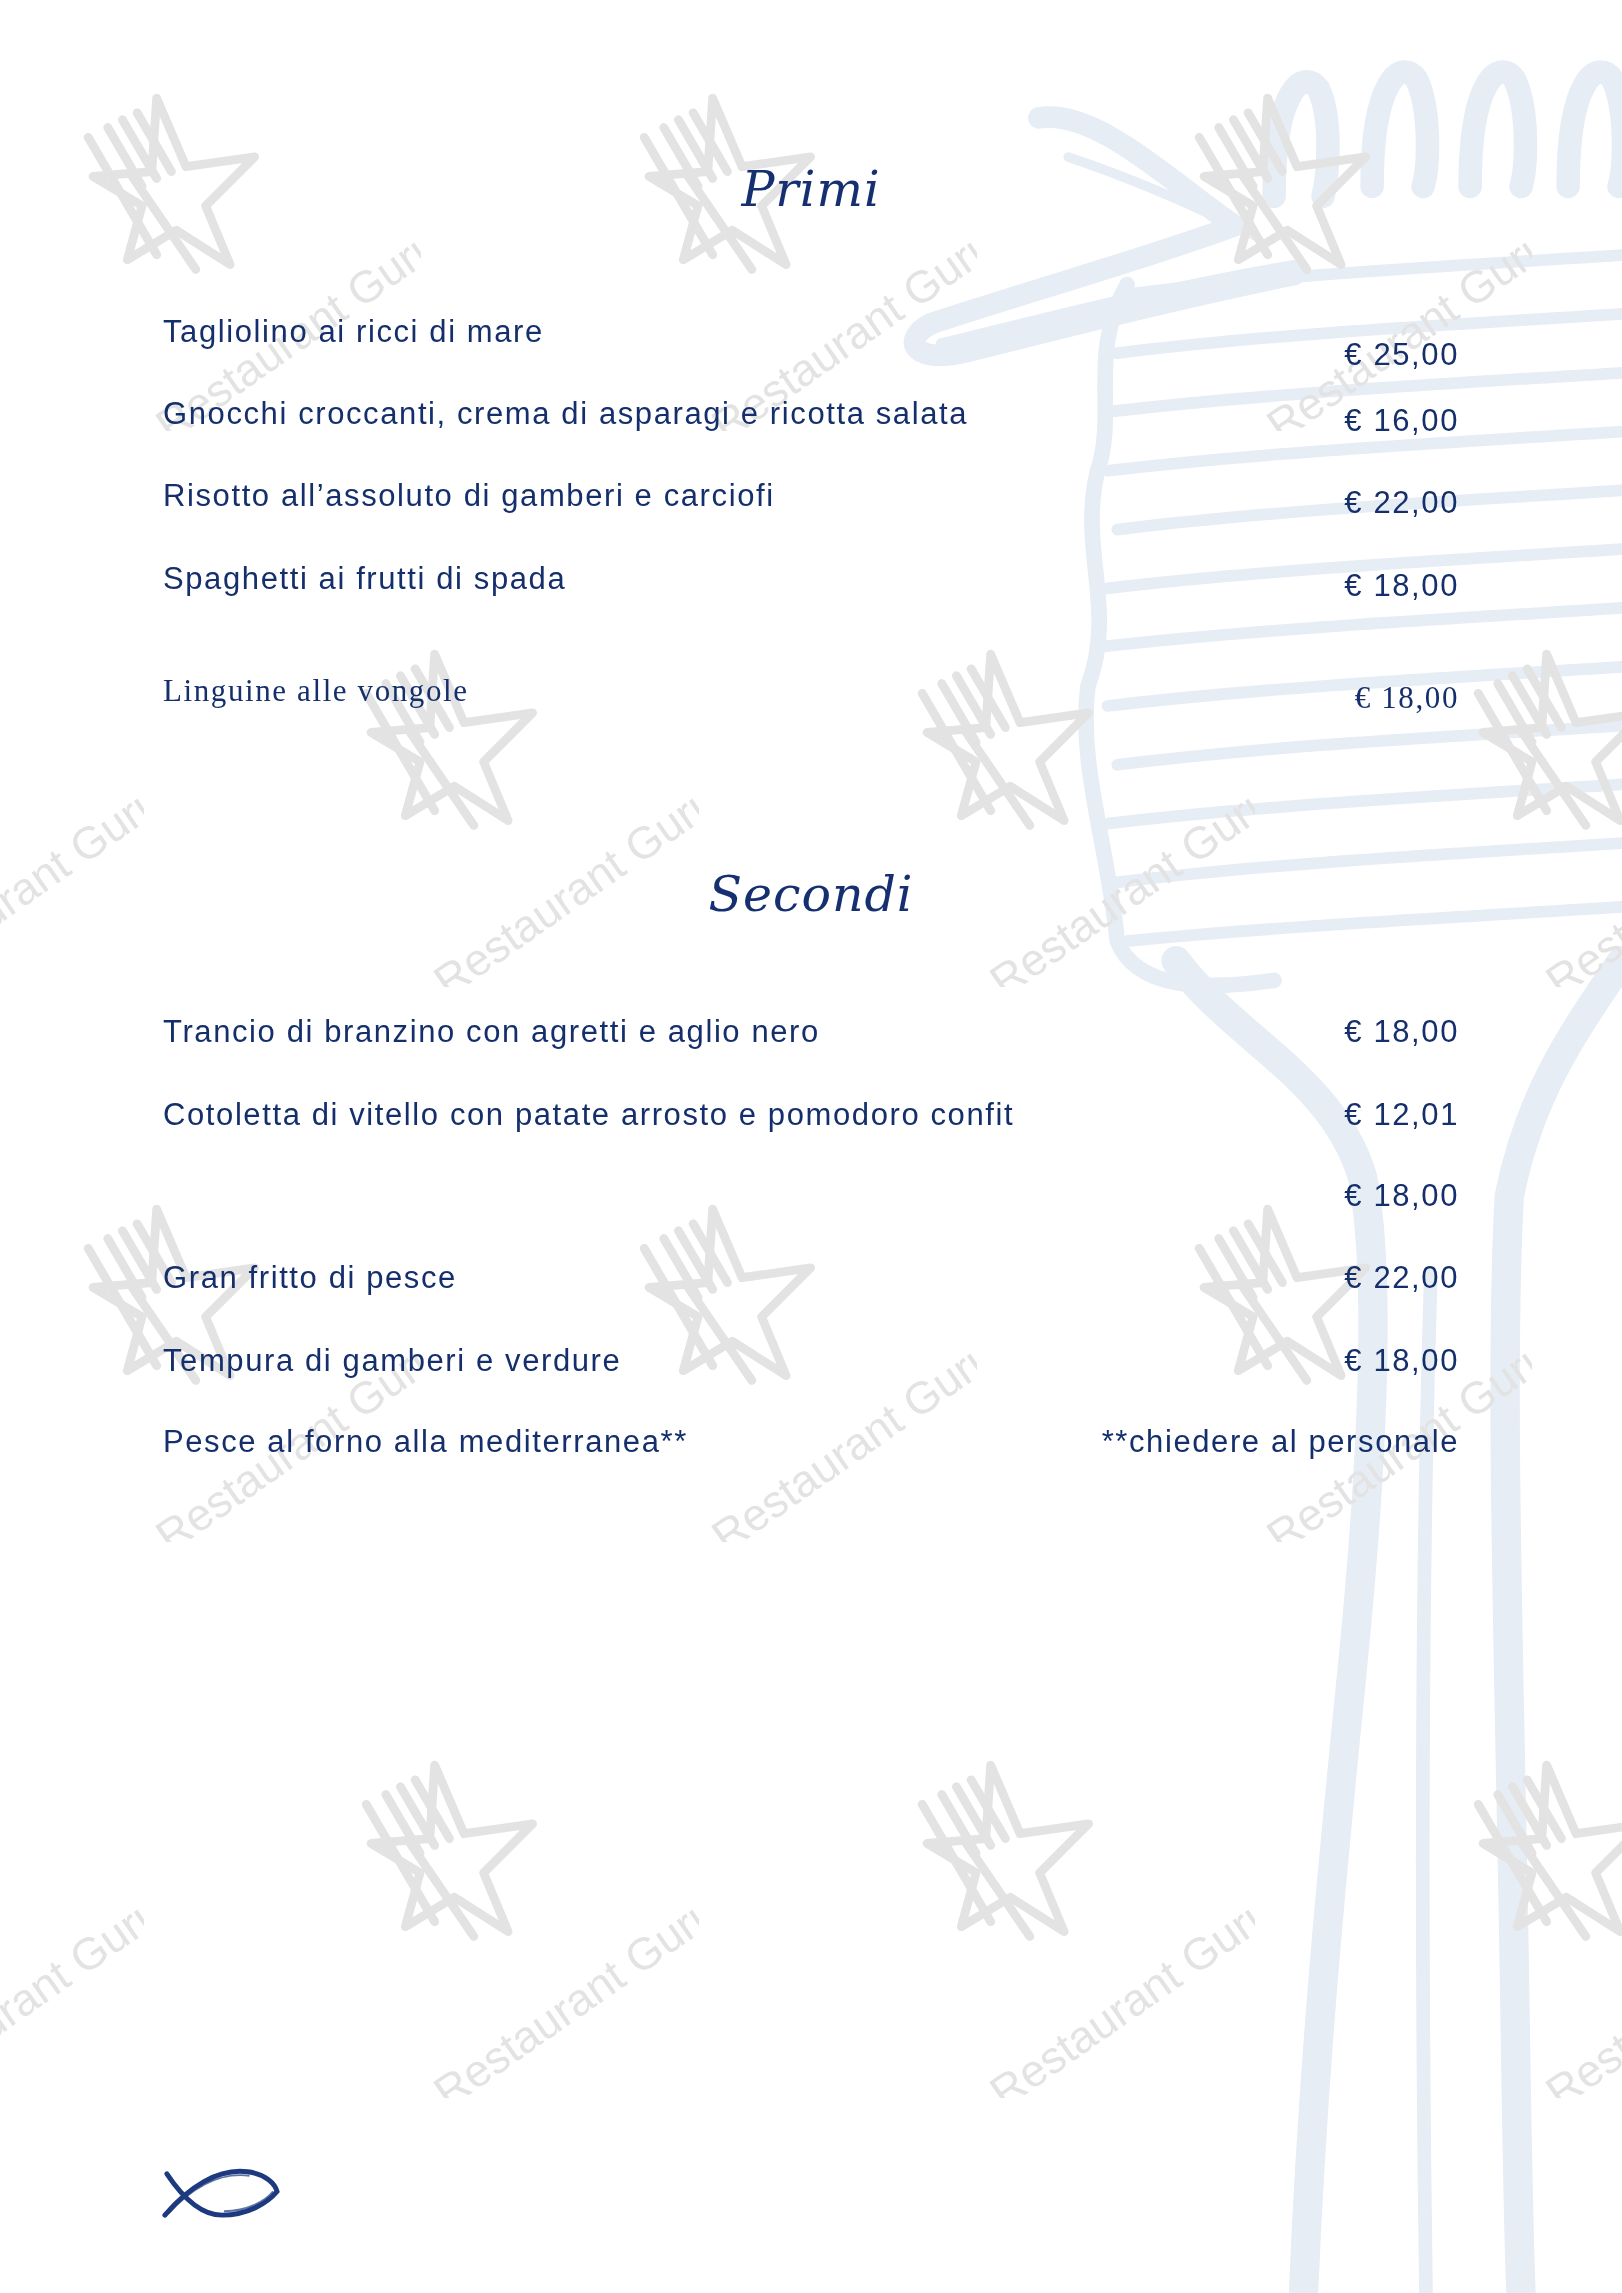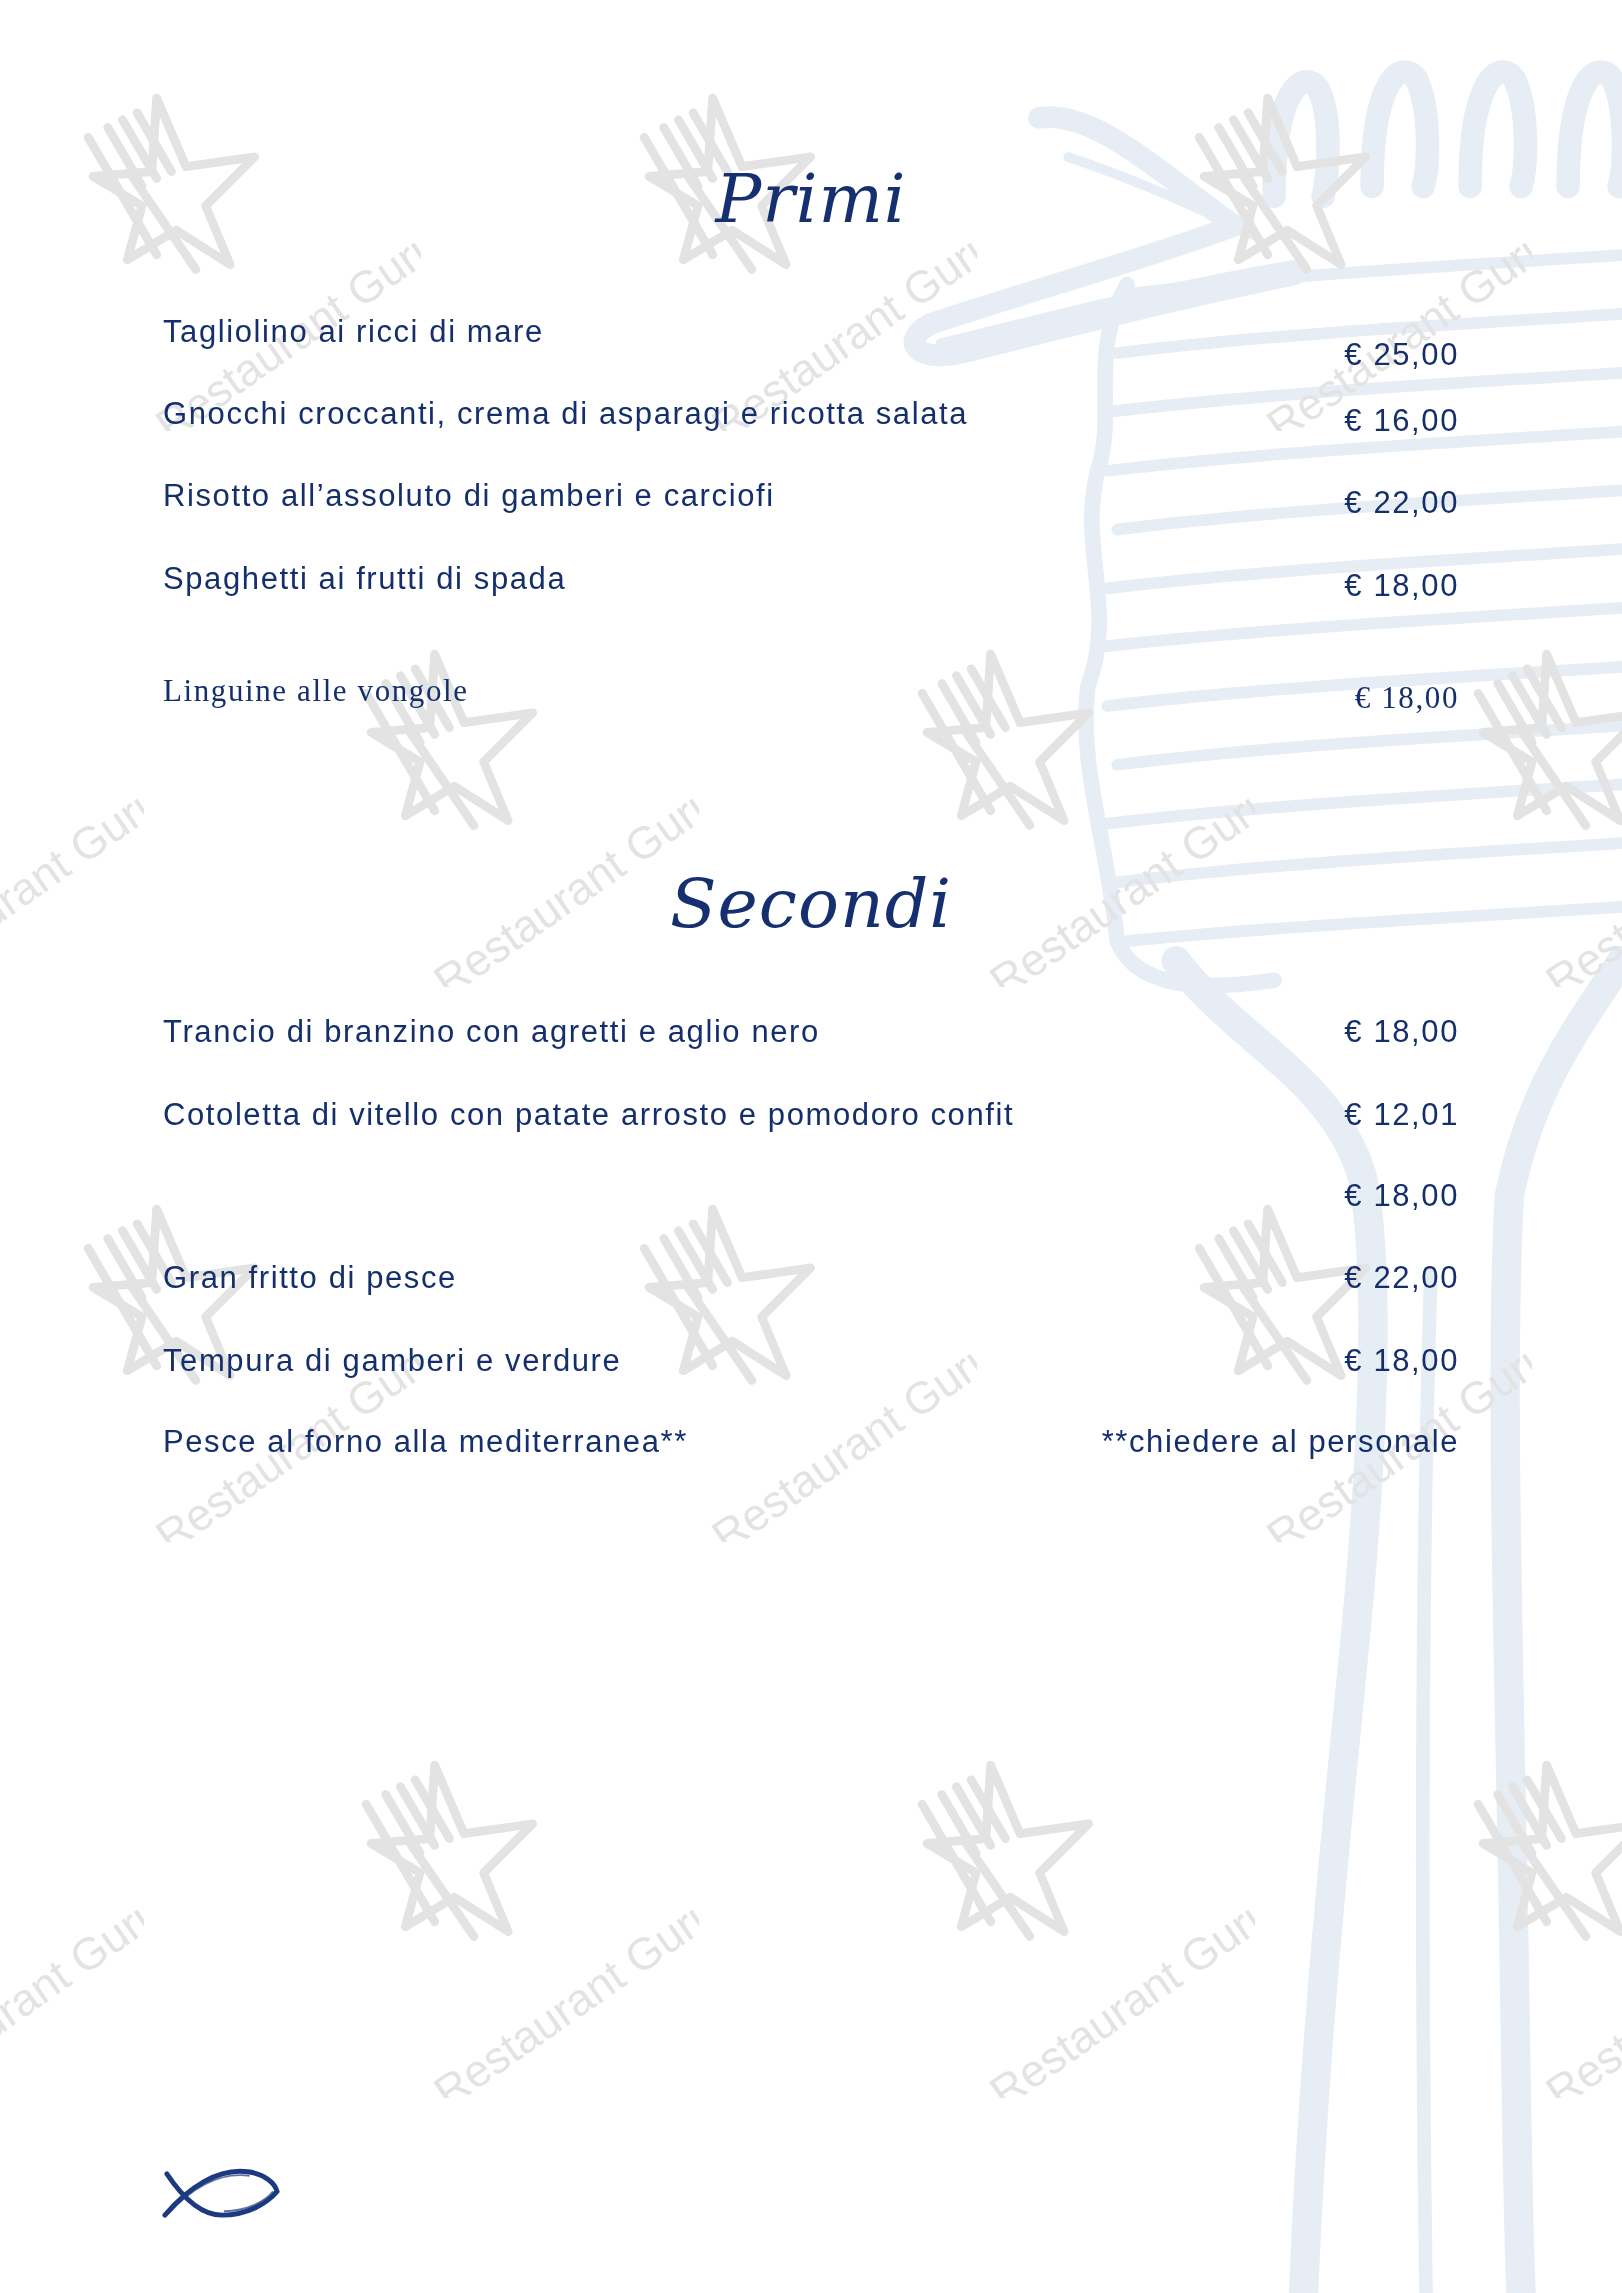--- a/index.html
+++ b/index.html
@@ -8,21 +8,21 @@
       background: #ffffff;
       font-family: "Liberation Sans", "DejaVu Sans", sans-serif;
       color: #142f6b;
     }
     .layer { position: absolute; left: 0; top: 0; width: 1622px; height: 2294px; pointer-events: none; }
     .watermark-tile { position: absolute; width: 372px; height: 372px; }
     .watermark-tile svg { width: 100%; height: 100%; }
     .section-title {
       position: absolute; left: 0; width: 1622px; text-align: center;
       font-family: "DejaVu Serif", serif; font-style: italic; font-weight: normal;
-      color: #152f70; font-size: 68px; line-height: 1; letter-spacing: 1px;
+      color: #152f70; font-size: 49px; line-height: 1; letter-spacing: 1px;
     }
     .row { position: absolute; left: 163px; width: 1296px; height: 39px; font-size: 31px; letter-spacing: 1.6px; }
     .row .name { position: absolute; left: 0; top: 0; white-space: nowrap; }
     .row .price { position: absolute; right: 0; top: 0; white-space: nowrap; }
     .fish { position: absolute; left: 159px; top: 2158px; width: 122px; height: 65px; }
   </style>
 </head>
 <body>
 
 <div class="layer">

